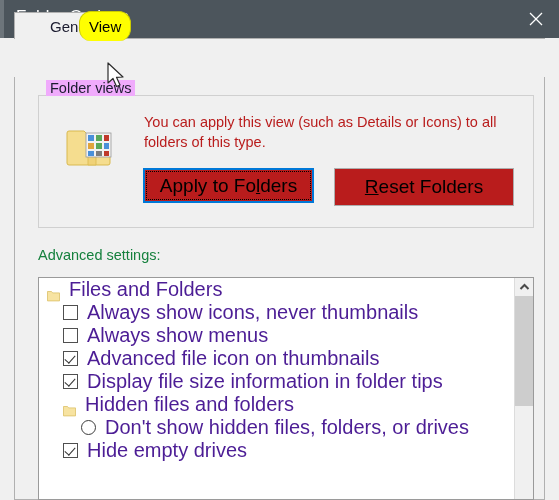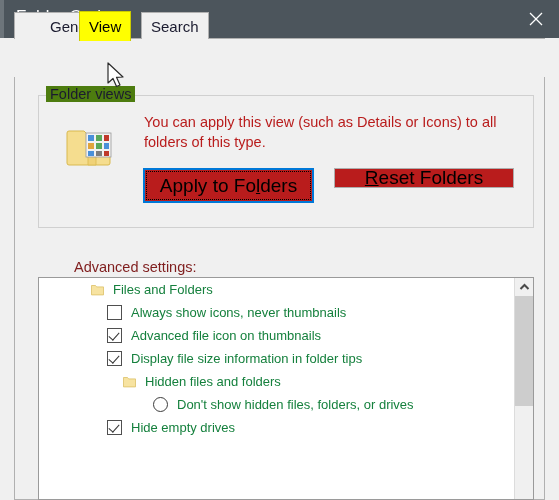--- a/index.html
+++ b/index.html
@@ -87,20 +87,21 @@
   .tab-general { left: 14px; padding-left: 35px; }
   .tab-view {
     left: 79px;
     background: #ffff00;
     border-color: #cccc00;
     color: #000000;
     font-weight: normal;
     z-index: 3;
     height: 30px;
     top: 11px;
+    border-radius: 12px;
   }
   .tab-search { left: 141px; }
 
   
   .pane {
     position: absolute;
     left: 14px;
     top: 77px;
     width: 531px;
     height: 423px;
@@ -117,22 +118,22 @@
     top: 95px;
     width: 496px;
     height: 133px;
     border: 1px solid #d0d0d0;
     box-sizing: border-box;
     background: transparent;
   }
   .group-title {
     position: absolute;
     left: 46px;
-    top: 86px;
-    background: #4d7c0f;
+    top: 80px;
+    background: #f0abfc;
     padding: 0 4px;
     font-size: 14.5px;
     color: #1b1b2f;
     white-space: nowrap;
   }
 
   .folder-thumb-icon {
     position: absolute;
     left: 66px;
     top: 124px;
@@ -172,34 +173,33 @@
   }
   .btn-apply .focusrect {
     position: absolute;
     left: 1px; top: 1px; right: 1px; bottom: 1px;
     border: 1px dotted #000;
   }
   .btn-reset {
     left: 334px;
     top: 168px;
     width: 180px;
-    height: 20px;
+    height: 38px;
   }
   .btn-label { position: relative; z-index: 2; }
   .accel { text-decoration: underline; }
 
   
   .adv-label {
     position: absolute;
     left: 38px;
-    top: 259px;
+    top: 247px;
     font-size: 14.5px;
-    color: #7f1d1d;
-    white-space: nowrap;
-    margin-left: 36px;
+    color: #15803d;
+    white-space: nowrap;
   }
 
   .listbox {
     position: absolute;
     left: 38px;
     top: 277px;
     width: 496px;
     height: 223px;
     background: #ffffff;
     border: 1px solid #9a9a9a;
@@ -211,28 +211,27 @@
     left: 0; top: 0;
     width: 475px;
     height: 100%;
   }
 
   .row {
     position: relative;
     height: 23px;
     display: flex;
     align-items: center;
-    font-size: 13px;
-    color: #15803d;
-    white-space: nowrap;
-    margin-left: 44px;
+    font-size: 20px;
+    color: #4c1d95;
+    white-space: nowrap;
   }
   .row-group { padding-left: 8px; }
   .row-check { padding-left: 24px; }
-  .row-radio { padding-left: 70px; }
+  .row-radio { padding-left: 42px; }
 
   .mini-folder {
     width: 13px;
     height: 12px;
     margin-right: 9px;
     flex: 0 0 auto;
     position: relative;
   }
 
   .checkbox {
@@ -341,21 +340,20 @@
         <line x1="2" y1="2" x2="14" y2="14" stroke="#ffffff" stroke-width="1.3"></line>
         <line x1="14" y1="2" x2="2" y2="14" stroke="#ffffff" stroke-width="1.3"></line>
       </svg>
     </div>
   </div>
 
   <div class="pane"></div>
 
   <div class="tab-baseline"></div>
   <div class="tab tab-general">General</div>
-  <div class="tab tab-search">Search</div>
   <div class="tab tab-view">View</div>
 
   <div class="groupbox"></div>
   <div class="group-title">Folder views</div>
 
   <div class="folder-thumb-icon">
     <svg width="48" height="46" viewBox="0 0 48 46" aria-hidden="true">
       <path d="M3 7 h15 l4 4 h20 a2 2 0 0 1 2 2 v26 a2 2 0 0 1 -2 2 h-39 a2 2 0 0 1 -2 -2 v-30 a2 2 0 0 1 2 -2 z" fill="#f5dd8f" stroke="#d9b94e" stroke-width="1"></path>
       <path d="M22 28 h8 v13 h-8 z" fill="#f0d278" stroke="#d9b94e" stroke-width="0.8"></path>
       <rect x="20" y="9" width="25" height="24" fill="#f2f2f2" stroke="#9a9a9a" stroke-width="0.8"></rect>
@@ -390,28 +388,32 @@
           <span class="mini-folder"><svg width="13" height="12" viewBox="0 0 13 12">
               <path d="M0.5 1.5 h4 l1.2 1.4 h6.8 v8 h-12 z" fill="#f7e3a1" stroke="#dcc066" stroke-width="0.8"></path>
             </svg></span>
           <span>Files and Folders</span>
         </div>
         <div class="row row-check">
           <span class="checkbox"></span>
           <span>Always show icons, never thumbnails</span>
         </div>
         <div class="row row-check">
+          <span class="checkbox"></span>
+          <span>Always show menus</span>
+        </div>
+        <div class="row row-check">
           <span class="checkbox checked"></span>
           <span>Advanced file icon on thumbnails</span>
         </div>
         <div class="row row-check">
           <span class="checkbox checked"></span>
           <span>Display file size information in folder tips</span>
         </div>
-        <div class="row row-group" style="padding-left: 40px;">
+        <div class="row row-group" style="padding-left: 24px;">
           <span class="mini-folder"><svg width="13" height="12" viewBox="0 0 13 12">
               <path d="M0.5 1.5 h4 l1.2 1.4 h6.8 v8 h-12 z" fill="#f7e3a1" stroke="#dcc066" stroke-width="0.8"></path>
             </svg></span>
           <span>Hidden files and folders</span>
         </div>
         <div class="row row-radio">
           <span class="radio"></span>
           <span>Don't show hidden files, folders, or drives</span>
         </div>
         <div class="row row-check">

